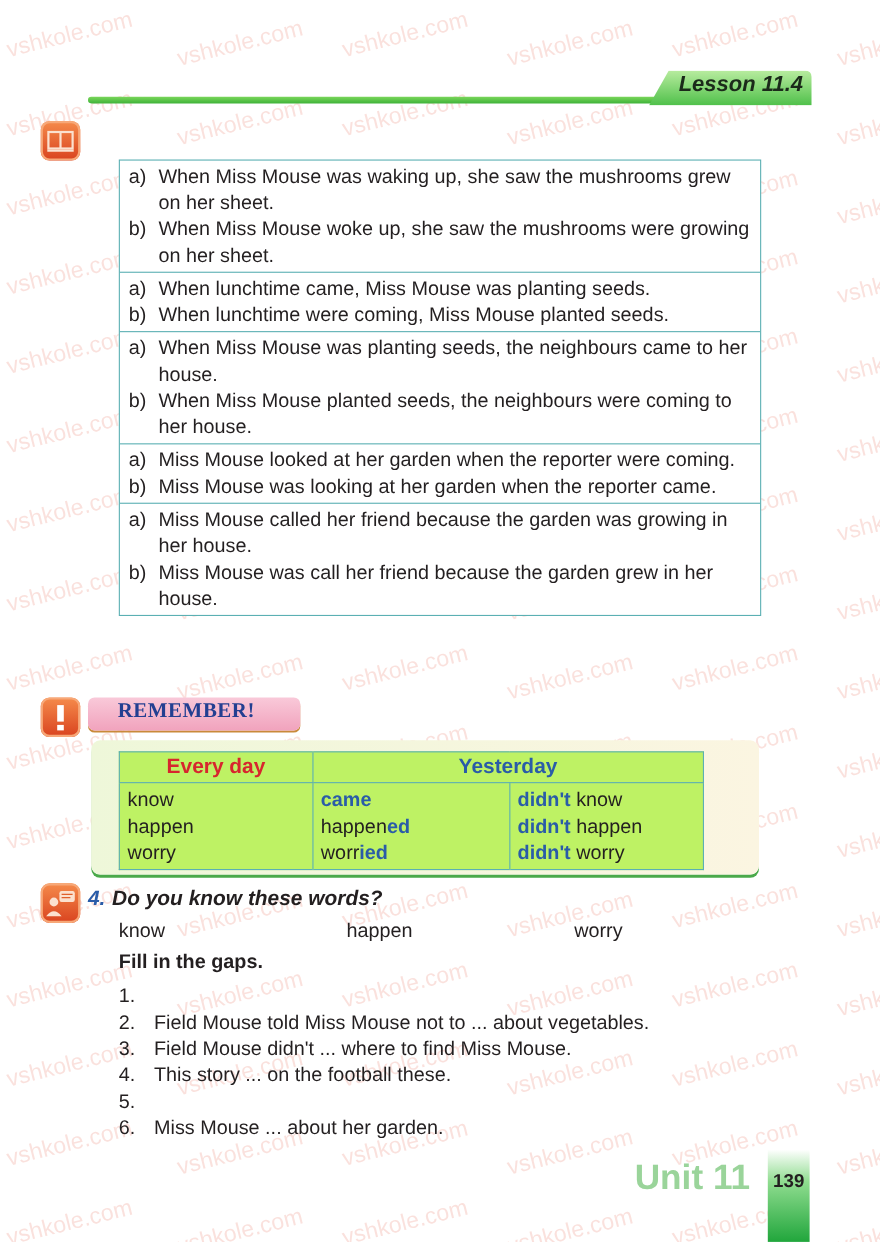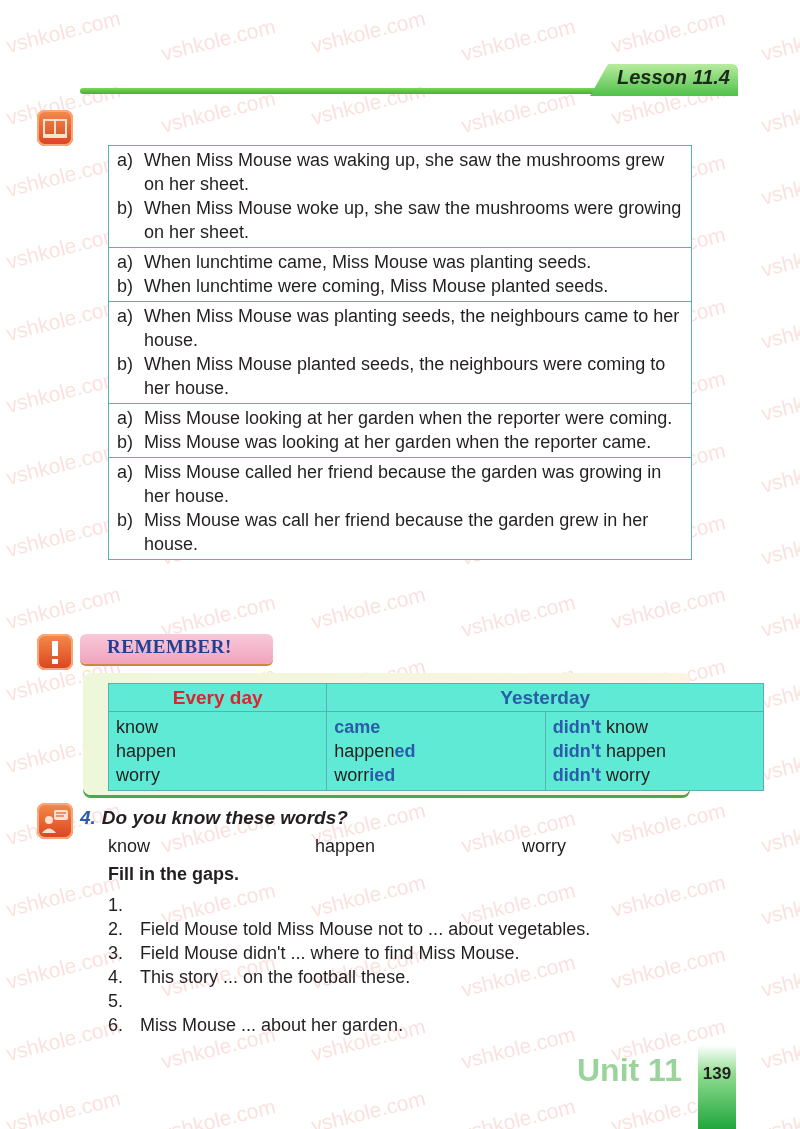--- a/index.html
+++ b/index.html
@@ -66,22 +66,22 @@
   .remember-label {
     position: absolute; left: 107px; top: 636px; font-family: "Liberation Serif", serif;
     font-weight: bold; font-size: 19px; color: #233f91; letter-spacing: 0.5px;
   }
   .remember-panel {
     position: absolute; left: 83px; top: 673px; width: 607px; height: 122px;
     background: linear-gradient(90deg, #eef7d9, #fbf5e1); border-radius: 8px;
     box-shadow: 0 3px 0 #4aa94a;
   }
   .rem-table {
-    position: absolute; left: 108px; top: 683px; width: 656px;
-    border: 1.5px solid #5bb0b3; background: #5eead4; border-collapse: collapse;
+    position: absolute; left: 108px; top: 683px; width: 532px;
+    border: 1.5px solid #5bb0b3; background: #bef264; border-collapse: collapse;
     font-size: 18px;
   }
   .rem-table th {
     font-weight: bold; font-size: 19px; height: 27px; border-right: 1.5px solid #5bb0b3;
     border-bottom: 1.5px solid #5bb0b3; padding: 0;
   }
   .rem-table td {
     vertical-align: top; padding: 3px 7px 3px 7px; line-height: 24px;
     border-right: 1.5px solid #5bb0b3;
   }
@@ -254,21 +254,21 @@
           <span class="opt-text">When Miss Mouse was planting seeds, the neighbours came to her house.</span>
         </div>
         <div class="opt-row">
           <span class="opt-letter">b)</span>
           <span class="opt-text">When Miss Mouse planted seeds, the neighbours were coming to her house.</span>
         </div>
       </div>
       <div class="opt-group">
         <div class="opt-row">
           <span class="opt-letter">a)</span>
-          <span class="opt-text">Miss Mouse looking at her garden when the reporter were coming.</span>
+          <span class="opt-text">Miss Mouse looked at her garden when the reporter were coming.</span>
         </div>
         <div class="opt-row">
           <span class="opt-letter">b)</span>
           <span class="opt-text">Miss Mouse was looking at her garden when the reporter came.</span>
         </div>
       </div>
       <div class="opt-group">
         <div class="opt-row">
           <span class="opt-letter">a)</span>
           <span class="opt-text">Miss Mouse called her friend because the garden was growing in her house.</span>

